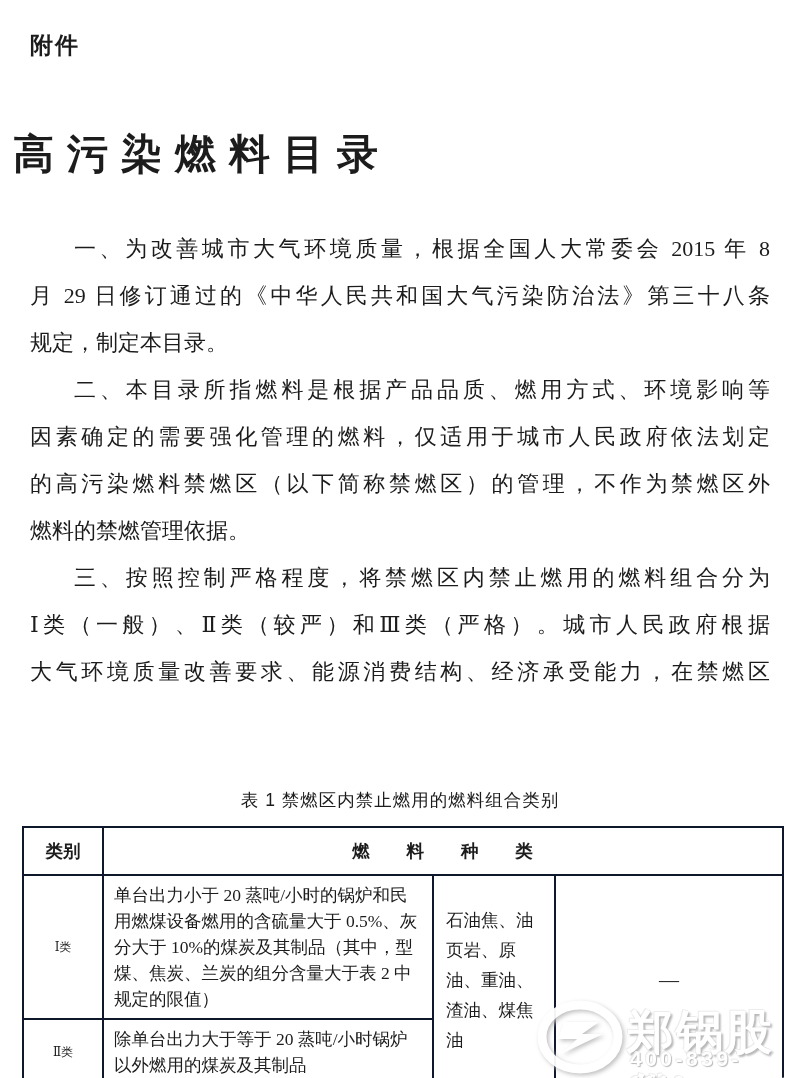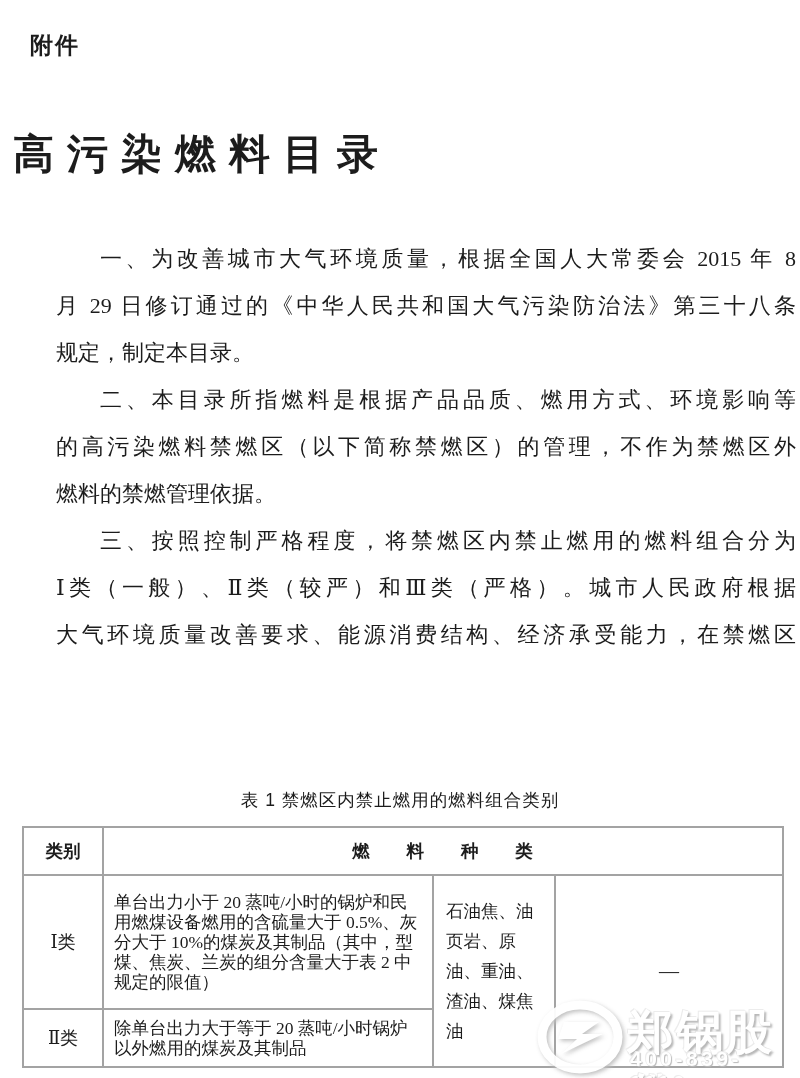--- a/index.html
+++ b/index.html
@@ -12,44 +12,44 @@
   .attachment{
     position:absolute;left:30px;top:30px;
     font-family:"Liberation Sans","DejaVu Sans",sans-serif;
     font-weight:bold;font-size:23px;letter-spacing:2px;
   }
   .doc-title{
     position:absolute;left:0;right:0;top:127px;
     font-family:"Liberation Sans","DejaVu Sans",sans-serif;
     font-weight:bold;font-size:41px;letter-spacing:13px;padding-left:13px;
   }
-  .body-text{position:absolute;left:30px;top:235px;width:740px;margin-left:26px;}
+  .body-text{position:absolute;left:30px;top:225px;width:740px;}
   .line{
     height:47px;line-height:47px;font-size:22px;overflow:hidden;
     text-align:justify;text-align-last:justify;
   }
   .line.first{text-indent:44px;}
   .line.last{text-align-last:left;}
   .tbl-caption{
     position:absolute;left:0;right:0;top:788px;text-align:center;
     font-family:"Liberation Sans","DejaVu Sans",sans-serif;
     font-weight:normal;font-size:17.5px;letter-spacing:1px;
   }
   table.t1{
     position:absolute;left:22px;top:826px;width:760px;
     border-collapse:collapse;table-layout:fixed;
     font-size:17.5px;color:#1c1c1c;
   }
-  table.t1 td{border:2px solid #a3a3a3;vertical-align:middle;}
+  table.t1 td{border:2px solid #0f172a;vertical-align:middle;}
   .hdr{
     font-family:"Liberation Sans","DejaVu Sans",sans-serif;
     font-weight:bold;text-align:center;
   }
-  td.cat{text-align:center;font-size:18px;}
-  td.desc{padding:6px 8px 6px 10px;line-height:20px;}
+  td.cat{text-align:center;font-size:12px;}
+  td.desc{padding:6px 8px 6px 10px;line-height:26px;}
   td.oils{padding:6px 6px 6px 12px;line-height:30px;}
   td.dash{text-align:center;font-size:20px;}
   .hdr-fuel{letter-spacing:16px;padding-left:16px;}
   
   .wm{position:absolute;left:0;top:0;width:800px;height:1078px;pointer-events:none;}
   .wm-logo{position:absolute;left:537px;top:1000px;opacity:0.95;
     filter:drop-shadow(2px 2px 2px #bdbdbd);}
   .wm-company{
     position:absolute;left:627px;top:1001px;
     font-family:"Liberation Sans","DejaVu Sans",sans-serif;
@@ -70,20 +70,21 @@
 
   <div class="attachment">附件</div>
 
   <div class="doc-title">高污染燃料目录</div>
 
   <div class="body-text">
     <div class="line first">一、为改善城市大气环境质量，根据全国人大常委会 2015 年 8</div>
     <div class="line">月 29 日修订通过的《中华人民共和国大气污染防治法》第三十八条</div>
     <div class="line last">规定，制定本目录。</div>
     <div class="line first">二、本目录所指燃料是根据产品品质、燃用方式、环境影响等</div>
+    <div class="line">因素确定的需要强化管理的燃料，仅适用于城市人民政府依法划定</div>
     <div class="line">的高污染燃料禁燃区（以下简称禁燃区）的管理，不作为禁燃区外</div>
     <div class="line last">燃料的禁燃管理依据。</div>
     <div class="line first">三、按照控制严格程度，将禁燃区内禁止燃用的燃料组合分为</div>
     <div class="line">Ⅰ类（一般）、Ⅱ类（较严）和Ⅲ类（严格）。城市人民政府根据</div>
     <div class="line">大气环境质量改善要求、能源消费结构、经济承受能力，在禁燃区</div>
   </div>
 
   <div class="tbl-caption">表 1  禁燃区内禁止燃用的燃料组合类别</div>
 
   <table class="t1">

